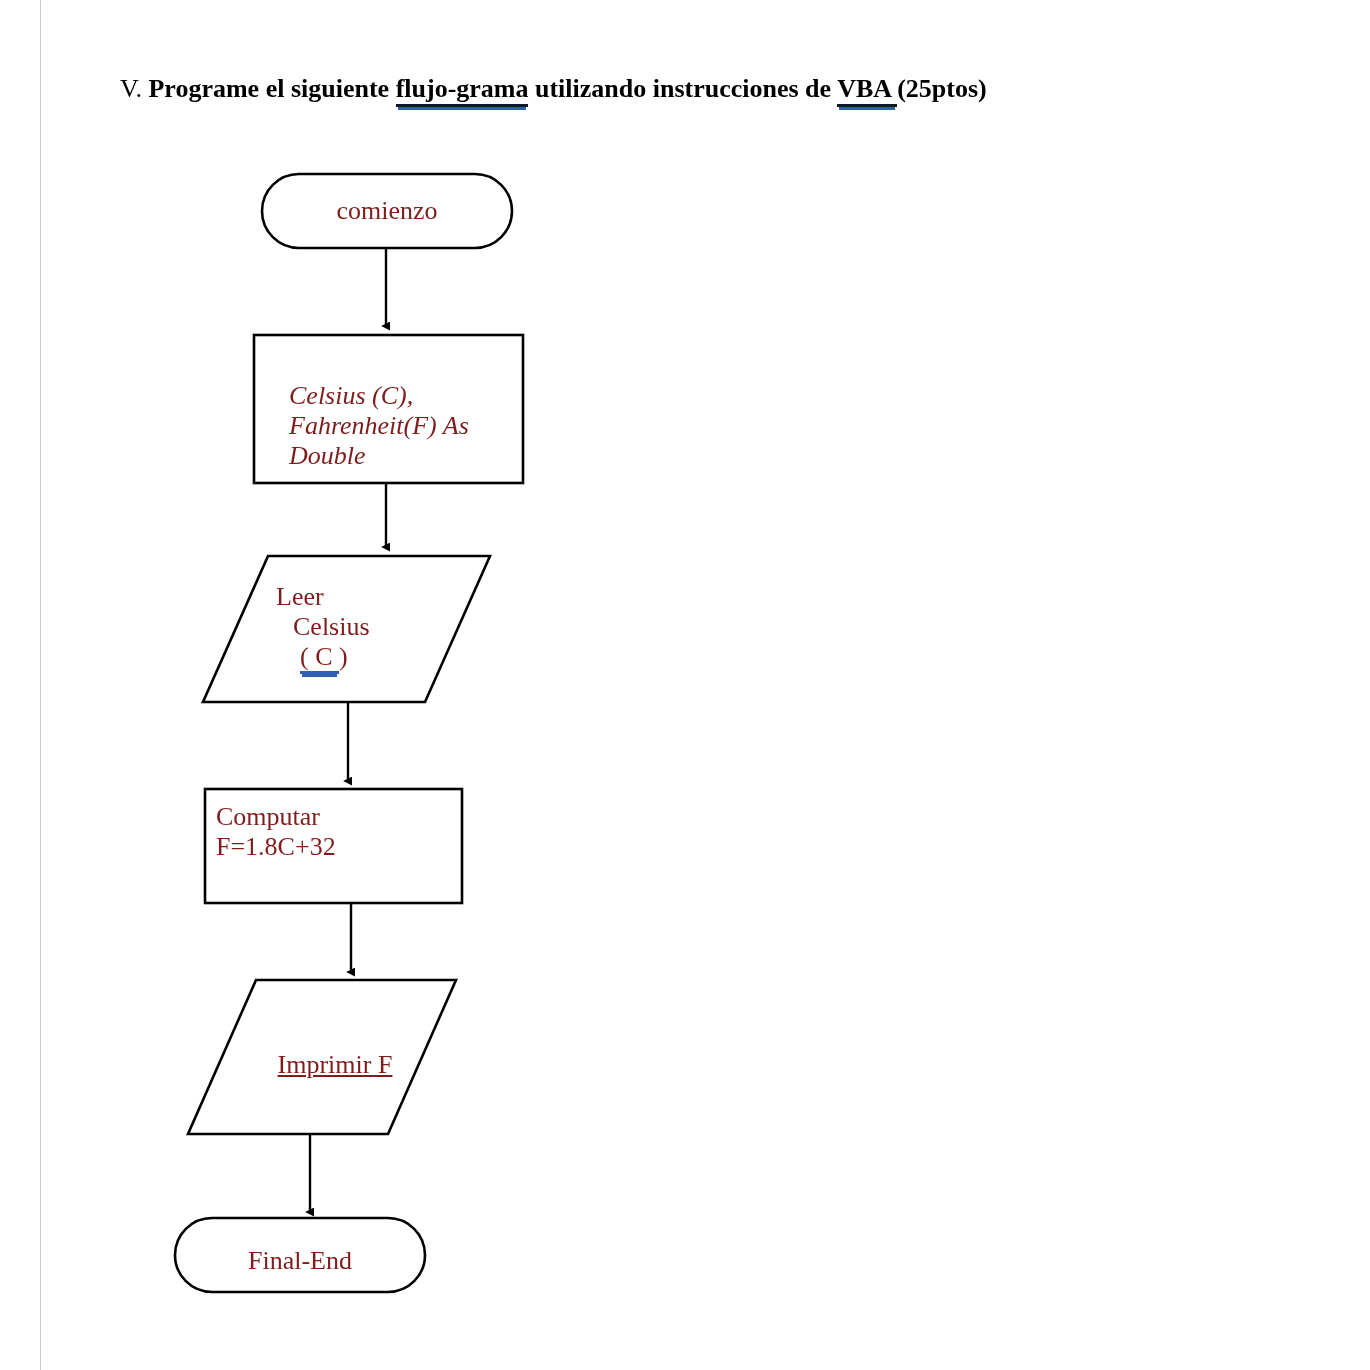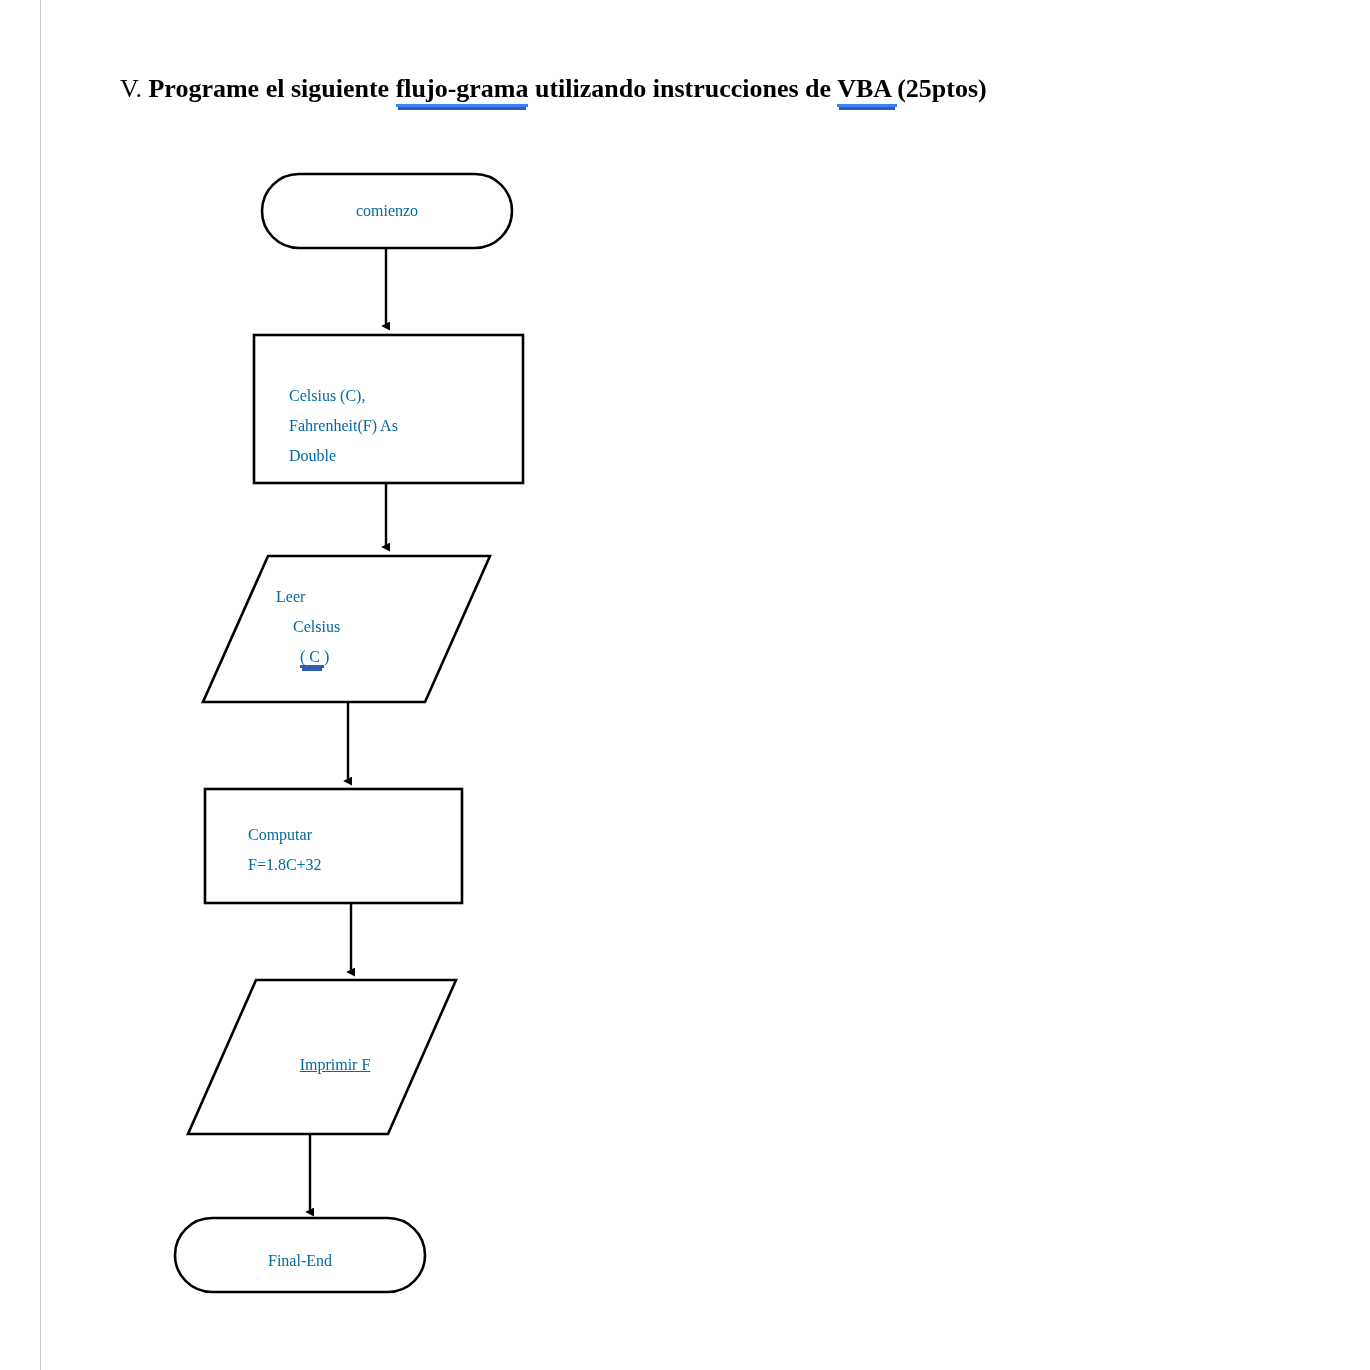--- a/index.html
+++ b/index.html
@@ -41,57 +41,57 @@
     font-weight: normal;
   }
   #heading .bold {
     font-weight: bold;
     text-align: center;
   }
   .spell-underline {
     position: relative;
     text-decoration: none;
     padding-bottom: 1px;
-    border-bottom: 3px solid #3b82f6;
+    border-bottom: 3px solid #0f172a;
     box-shadow: 0 5px 0 -2px #2f5fb3;
   }
 
   
   #flowchart {
     position: absolute;
     left: 0;
     top: 0;
     width: 1370px;
     height: 1370px;
   }
   #flowchart svg {
     display: block;
   }
 
   
   .shape-label {
     position: absolute;
-    font-size: 16px;
+    font-size: 26px;
     line-height: 30px;
-    color: #0369a1;
+    color: #7f1d1d;
     white-space: pre-line;
   }
   .shape-label.centered {
     text-align: center;
   }
   .shape-label.left {
     text-align: left;
   }
 
   #label-comienzo   { left: 262px; top: 196px; width: 250px; }
-  #label-declare    { left: 289px; top: 381px; width: 230px; }
+  #label-declare    { left: 289px; top: 381px; width: 230px; font-style: italic; }
   #label-leer-line1 { left: 276px; top: 582px; width: 140px; }
   #label-leer-line2 { left: 293px; top: 612px; width: 140px; }
   #label-leer-line3 { left: 300px; top: 642px; width: 140px; }
-  #label-computar   { left: 216px; top: 820px; width: 250px; margin-left: 32px; }
+  #label-computar   { left: 216px; top: 802px; width: 250px; }
   #label-imprimir   { left: 205px; top: 1050px; width: 260px; text-decoration: underline; }
   #label-final      { left: 175px; top: 1238px; width: 250px; margin-top: 8px; }
 
   .blue-underline {
     border-bottom: 3px solid #2f5fb3;
     box-shadow: 0 5px 0 -2px #2f5fb3;
     padding-bottom: 0px;
   }
 </style>
 </head>

